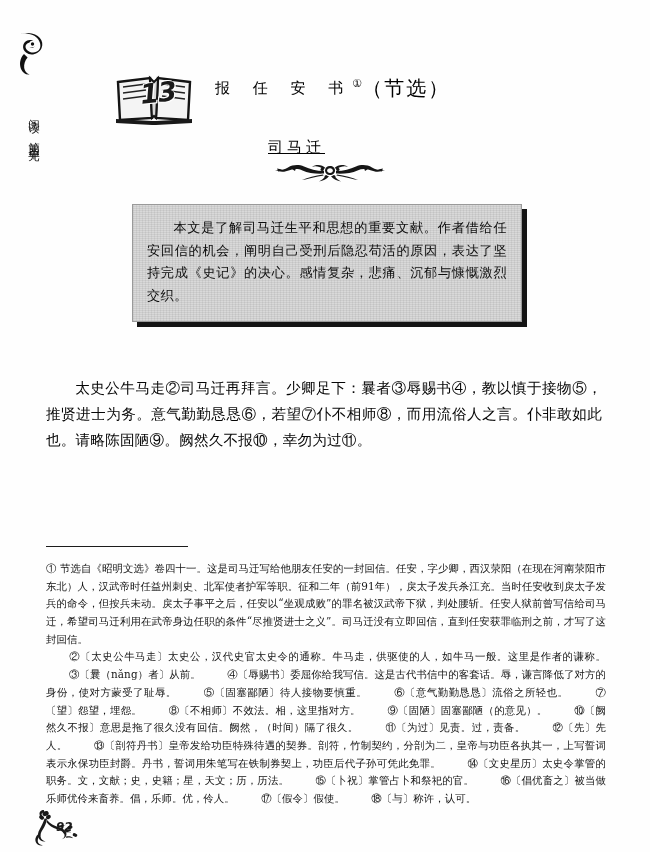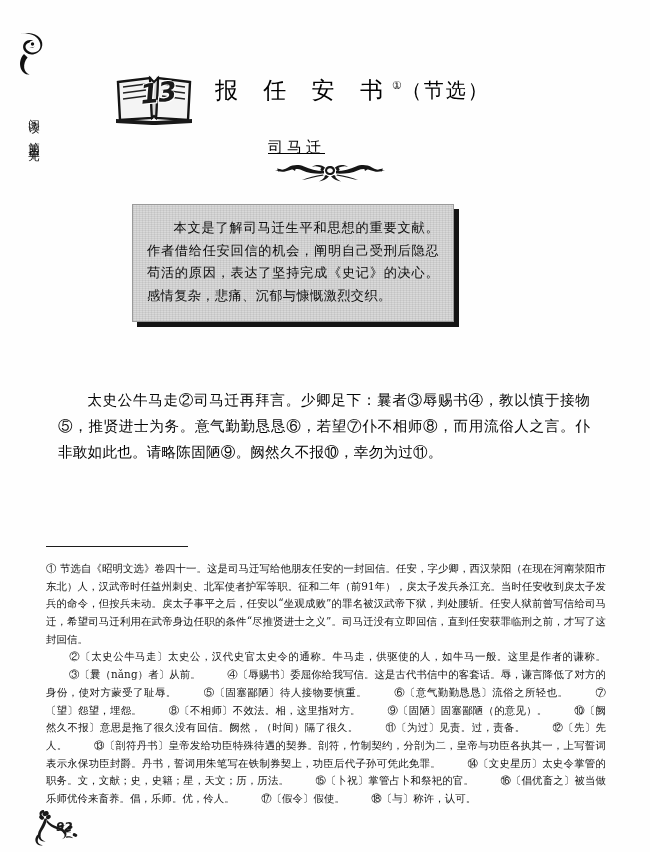--- a/index.html
+++ b/index.html
@@ -81,21 +81,21 @@
   }
 
   
   .title-block {
     position: absolute;
     left: 215px;
     top: 75px;
     width: 340px;
   }
   .title-main {
-    font-size: 23px;
+    font-size: 15px;
     letter-spacing: 9px;
     color: #000;
     font-family: "DejaVu Serif", "Liberation Serif", serif;
     display: inline-block;
     vertical-align: middle;
   }
   .title-sup {
     font-size: 11px;
     vertical-align: super;
     letter-spacing: 0;
@@ -120,21 +120,21 @@
     top: 163px;
     width: 124px;
     height: 22px;
   }
 
   
   .intro-wrap {
     position: absolute;
     left: 132px;
     top: 204px;
-    width: 322px;
+    width: 390px;
   }
   .intro-box {
     position: relative;
     background:
       repeating-linear-gradient(0deg, rgba(0,0,0,0.055) 0 1px, rgba(0,0,0,0) 1px 2px),
       repeating-linear-gradient(90deg, rgba(0,0,0,0.05) 0 1px, rgba(0,0,0,0) 1px 3px),
       #d9d9d9;
     padding: 12px 14px 13px 14px;
     box-shadow: 5px 5px 0 0 #141414;
     border: 1px solid #9a9a9a;
@@ -156,21 +156,21 @@
     top: 375px;
     width: 556px;
     font-size: 14.6px;
     line-height: 1.78;
     text-align: justify;
     letter-spacing: 0.2px;
     color: #060606;
     font-family: "DejaVu Serif", "Liberation Serif", serif;
   }
   .body-text p {
-    margin: 12px;
+    margin: 0;
     text-indent: 2em;
   }
 
   
   .fn-rule {
     position: absolute;
     left: 46px;
     top: 546px;
     width: 142px;
     height: 1px;

